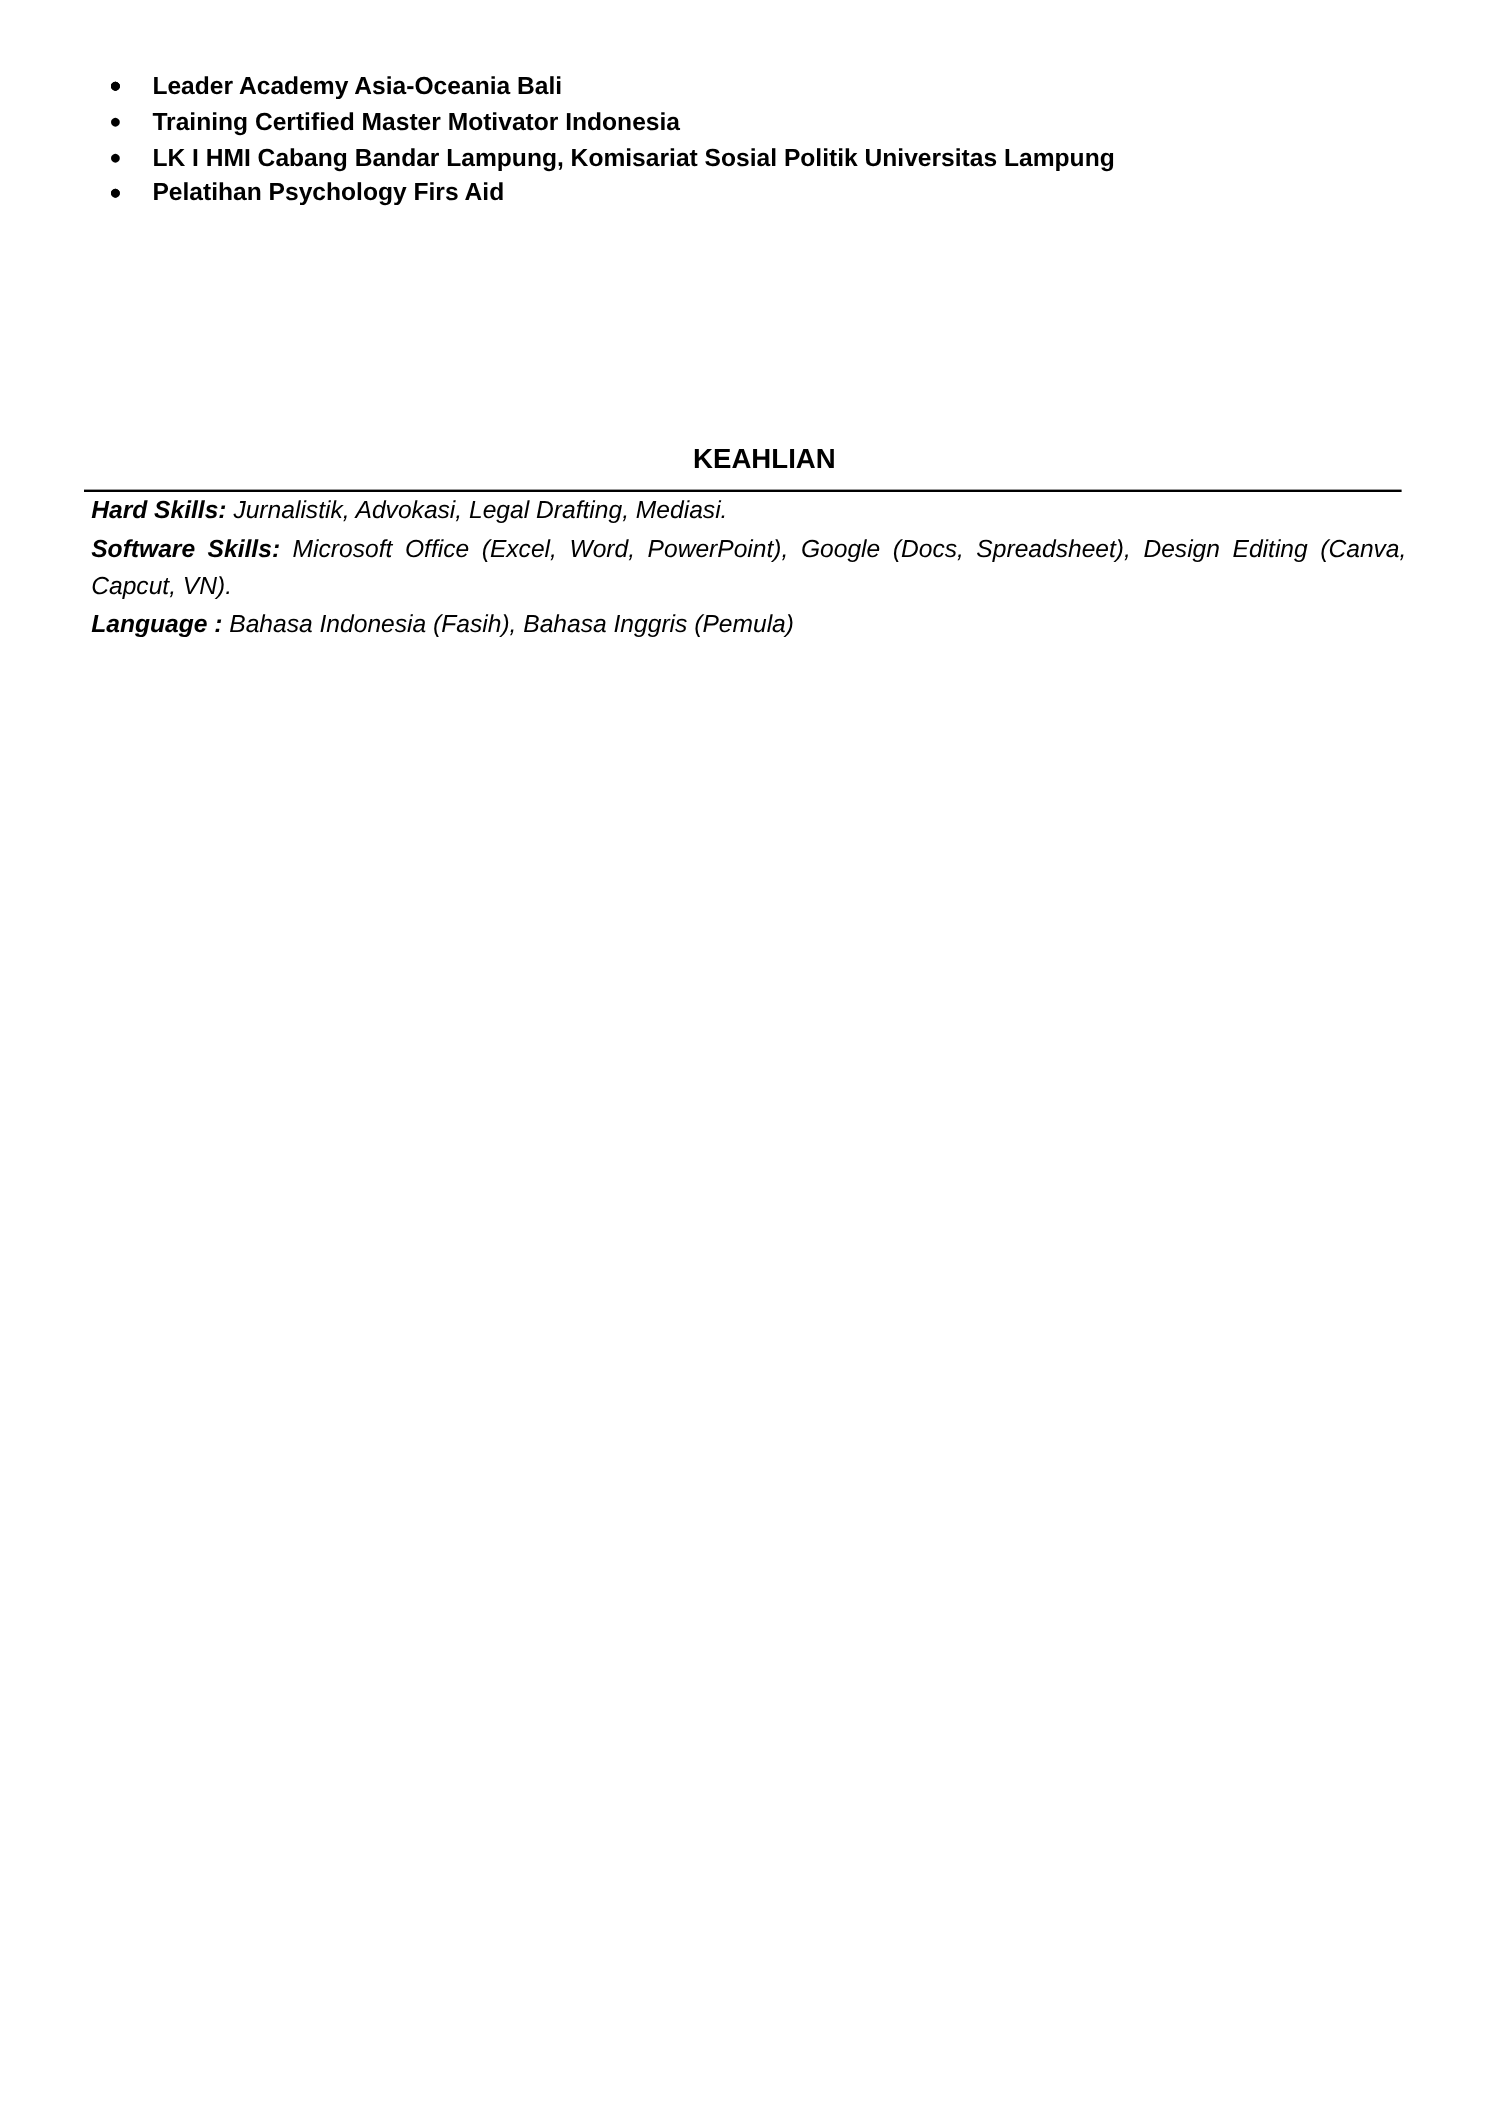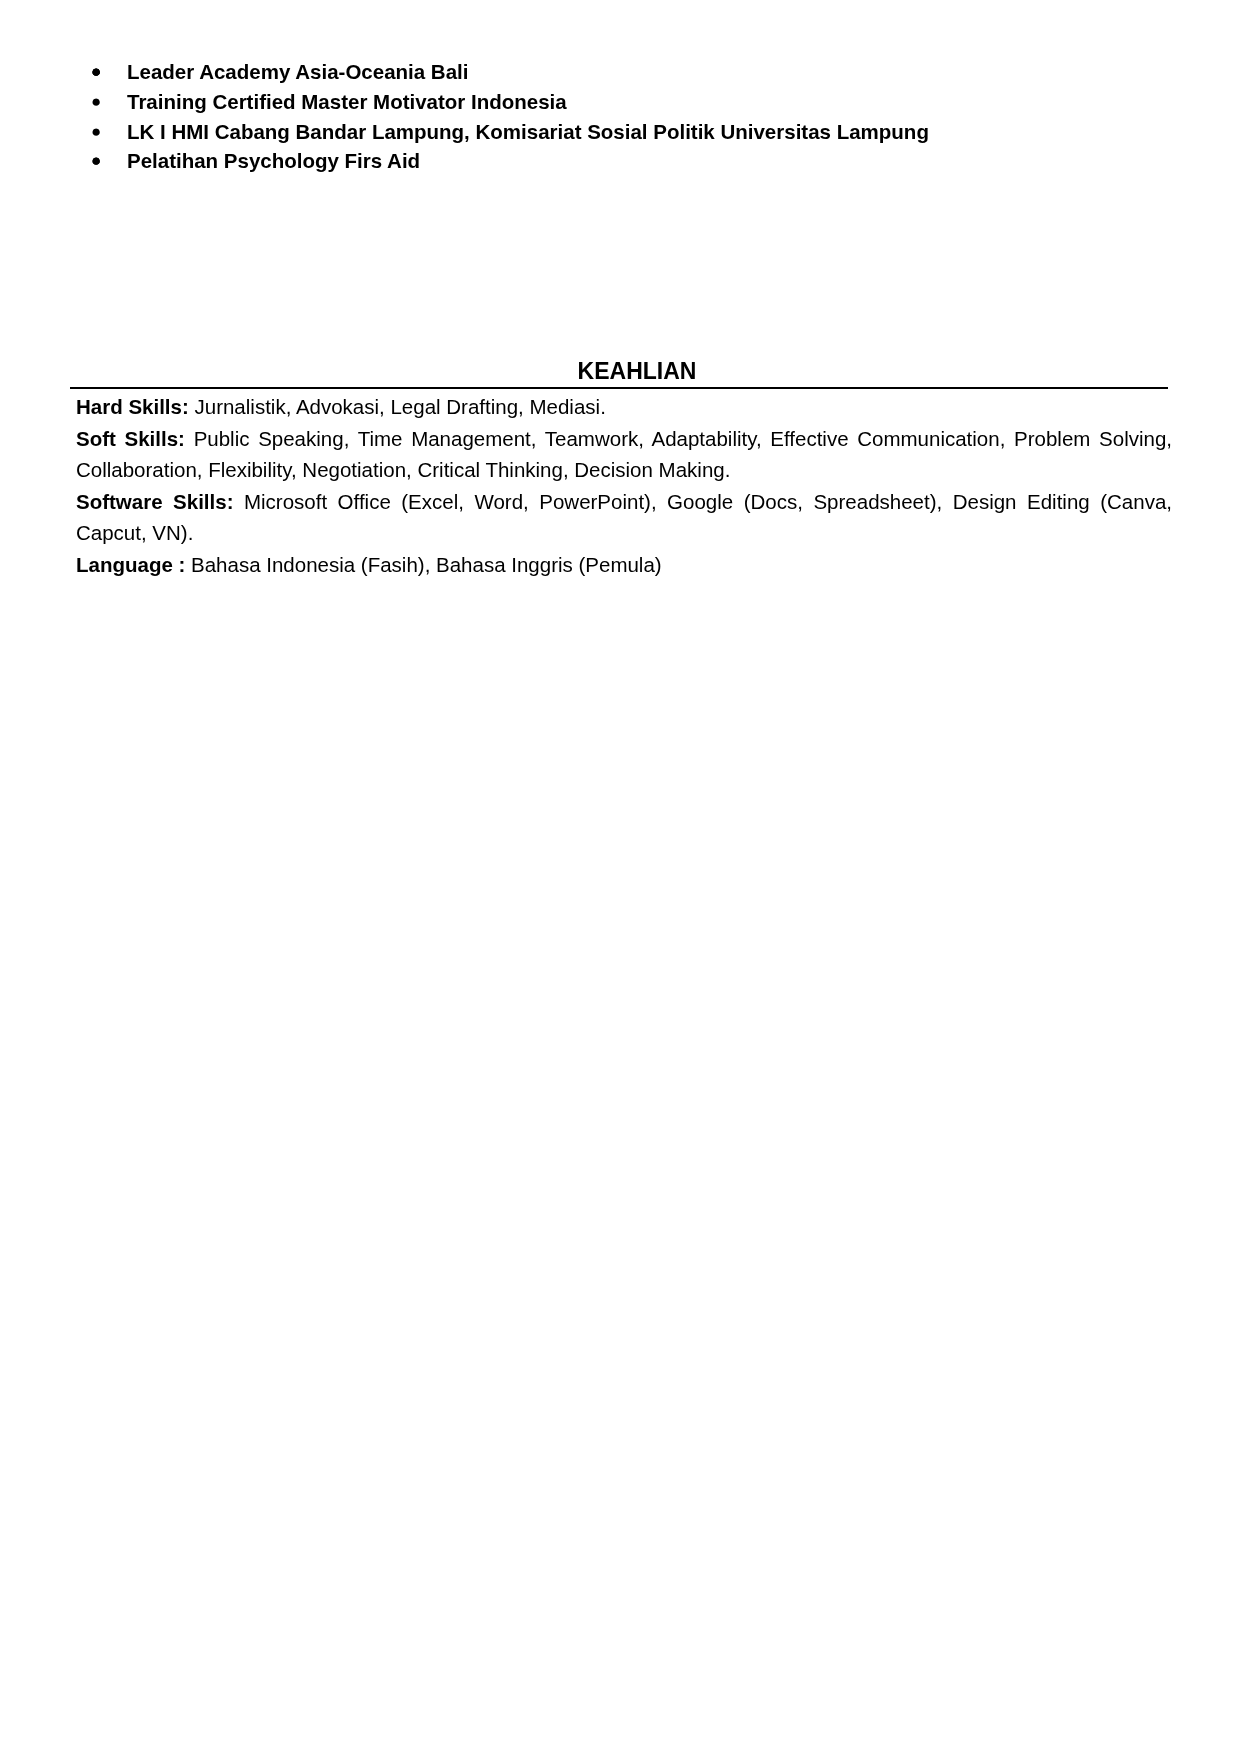--- a/index.html
+++ b/index.html
@@ -54,35 +54,36 @@
       position: absolute;
       left: 70px;
       top: 356px;
       width: 1098px;
     }
     .section-title {
       text-align: center;
       font-size: 23px;
       font-weight: bold;
       line-height: 30px;
-      margin: 0;
+      margin: 11px;
       padding-left: 36px;
     }
     .section-rule {
       height: 0;
       border-top: 2px solid #000000;
       margin: 1px 0 0 0;
     }
     .skills {
       position: absolute;
       left: 76px;
-      top: 391px;
+      top: 410px;
       width: 1096px;
       font-size: 20.5px;
       line-height: 31.5px;
+      font-style: italic;
     }
     .skill-row {
       margin: 0;
       text-align: justify;
     }
     .skill-label {
       font-weight: bold;
     }
     .skill-value {
       font-weight: normal;
@@ -124,23 +125,20 @@
 
   <div class="section">
     <h2 class="section-title">KEAHLIAN</h2>
     <div class="section-rule"></div>
   </div>
 
   <div class="skills">
     <p class="skill-row">
       <span class="skill-label">Hard Skills:</span><span class="skill-value"> Jurnalistik, Advokasi, Legal Drafting, Mediasi.</span>
     </p>
-    <p class="skill-row soft">
-      <span class="skill-label">Soft Skills:</span><span class="skill-value"> Public Speaking, Time Management, Teamwork, Adaptability, Effective Communication, Problem Solving, Collaboration, Flexibility, Negotiation, Critical Thinking, Decision Making.</span>
-    </p>
     <p class="skill-row">
       <span class="skill-label">Software Skills:</span><span class="skill-value"> Microsoft Office (Excel, Word, PowerPoint), Google (Docs, Spreadsheet), Design Editing (Canva, Capcut, VN).</span>
     </p>
     <p class="skill-row">
       <span class="skill-label">Language :</span><span class="skill-value"> Bahasa Indonesia (Fasih), Bahasa Inggris (Pemula)</span>
     </p>
   </div>
 
 </div>
 

